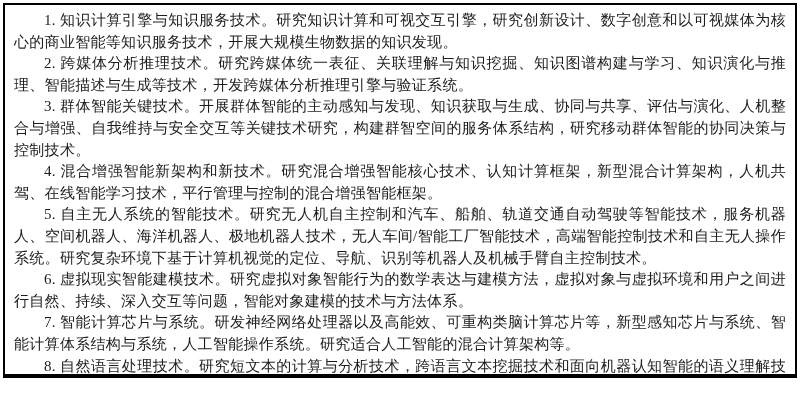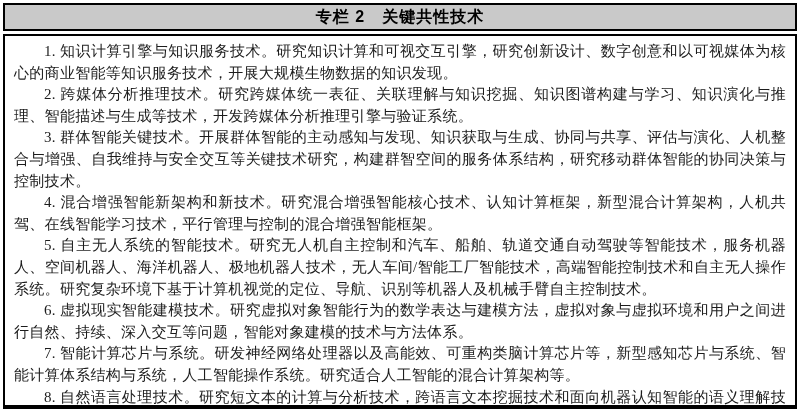--- a/index.html
+++ b/index.html
@@ -53,23 +53,20 @@
     text-justify: inter-ideograph;
     text-indent: 2em;
     letter-spacing: 0.3px;
   }
 </style>
 </head>
 <body>
 
 <div class="page">
 
-  <div class="title-bar">
-    <span class="title-text">专栏 2　关键共性技术</span>
-  </div>
 
   <div class="content-box">
     <p>1. 知识计算引擎与知识服务技术。研究知识计算和可视交互引擎，研究创新设计、数字创意和以可视媒体为核心的商业智能等知识服务技术，开展大规模生物数据的知识发现。</p>
     <p>2. 跨媒体分析推理技术。研究跨媒体统一表征、关联理解与知识挖掘、知识图谱构建与学习、知识演化与推理、智能描述与生成等技术，开发跨媒体分析推理引擎与验证系统。</p>
     <p>3. 群体智能关键技术。开展群体智能的主动感知与发现、知识获取与生成、协同与共享、评估与演化、人机整合与增强、自我维持与安全交互等关键技术研究，构建群智空间的服务体系结构，研究移动群体智能的协同决策与控制技术。</p>
     <p>4. 混合增强智能新架构和新技术。研究混合增强智能核心技术、认知计算框架，新型混合计算架构，人机共驾、在线智能学习技术，平行管理与控制的混合增强智能框架。</p>
     <p>5. 自主无人系统的智能技术。研究无人机自主控制和汽车、船舶、轨道交通自动驾驶等智能技术，服务机器人、空间机器人、海洋机器人、极地机器人技术，无人车间/智能工厂智能技术，高端智能控制技术和自主无人操作系统。研究复杂环境下基于计算机视觉的定位、导航、识别等机器人及机械手臂自主控制技术。</p>
     <p>6. 虚拟现实智能建模技术。研究虚拟对象智能行为的数学表达与建模方法，虚拟对象与虚拟环境和用户之间进行自然、持续、深入交互等问题，智能对象建模的技术与方法体系。</p>
     <p>7. 智能计算芯片与系统。研发神经网络处理器以及高能效、可重构类脑计算芯片等，新型感知芯片与系统、智能计算体系结构与系统，人工智能操作系统。研究适合人工智能的混合计算架构等。</p>
     <p>8. 自然语言处理技术。研究短文本的计算与分析技术，跨语言文本挖掘技术和面向机器认知智能的语义理解技术，多媒体信息理解的人机对话系统。</p>

